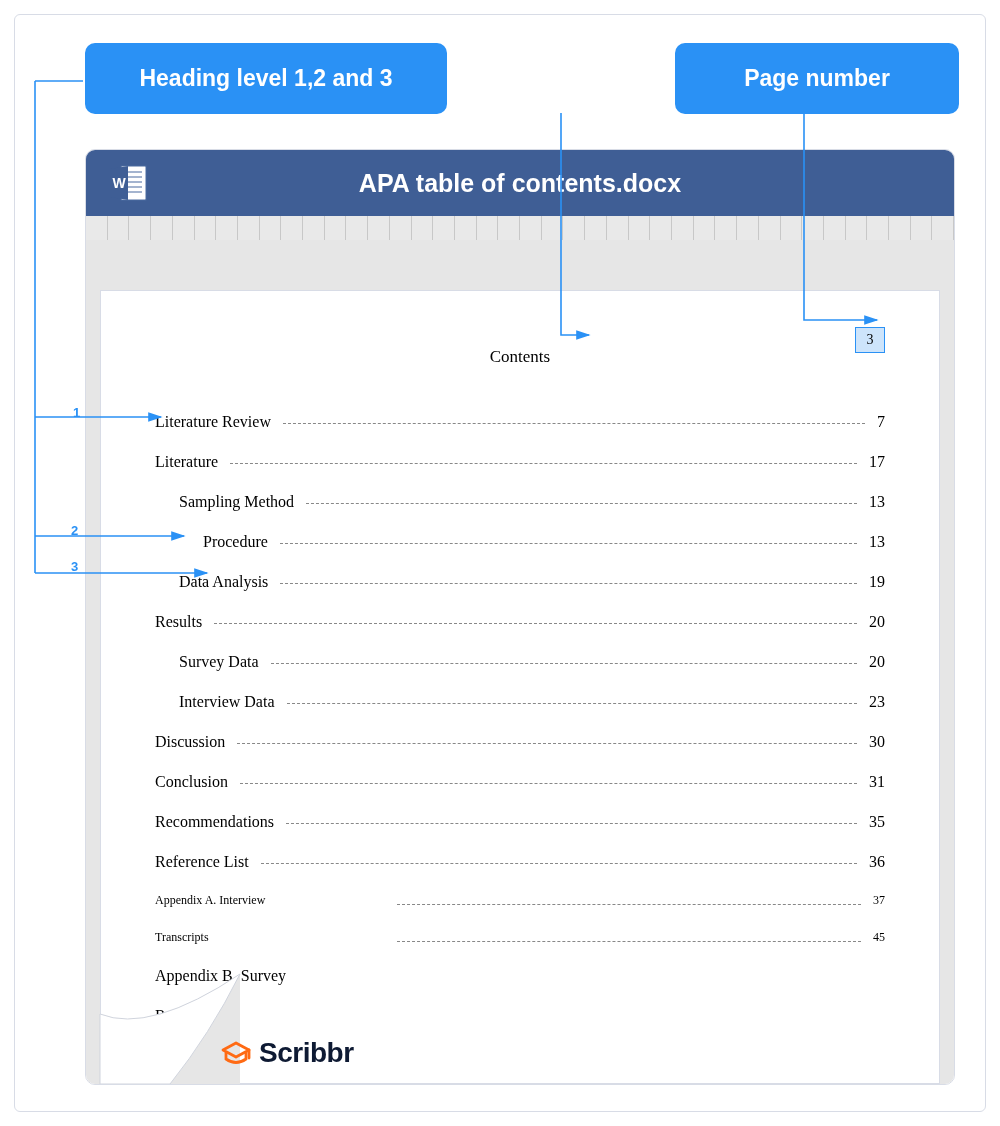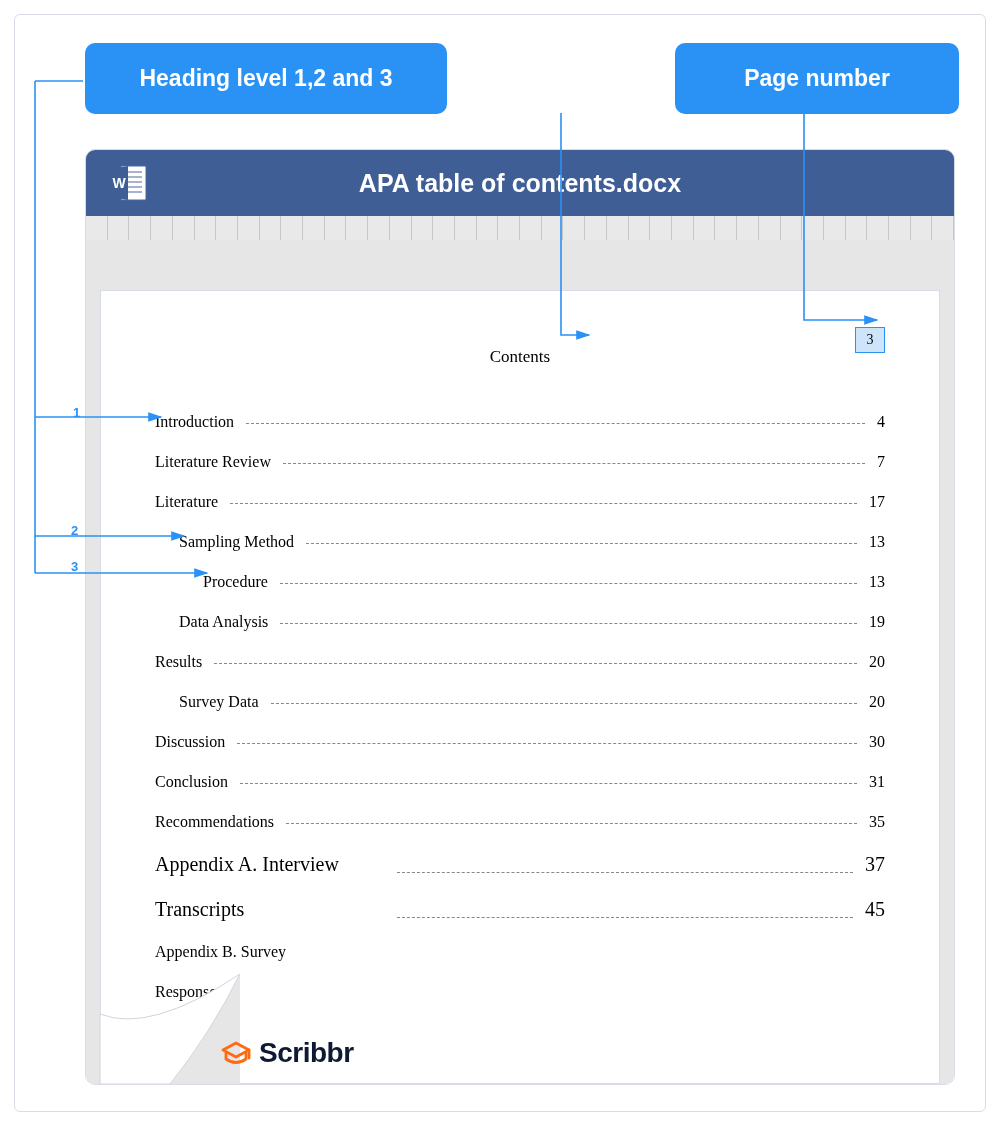--- a/index.html
+++ b/index.html
@@ -115,21 +115,21 @@
     position: relative;
     top: -3px;
   }
   .toc-page { flex: 0 0 auto; padding-left: 6px; }
   .lvl-1 { padding-left: 0; }
   .lvl-2 { padding-left: 24px; }
   .lvl-3 { padding-left: 48px; }
 
   .toc-row-noleader {
     display: flex;
-    font-size: 20px;
+    font-size: 12px;
     margin-bottom: 22px;
   }
   .toc-row-noleader .toc-label { flex: 0 0 236px; }
   .toc-row-noleader .toc-leader { flex: 1; }
   .toc-row-noleader .toc-page { flex: 0 0 auto; }
 
   .toc-row-plain { font-size: 16px; margin-bottom: 22px; }
 
   
   .page-curl {
@@ -263,25 +263,20 @@
         <div class="ruler-tick"></div>
         <div class="ruler-tick"></div>
         <div class="ruler-tick"></div>
       </div>
     <div class="doc-canvas">
       <div class="page">
         <div class="page-number-box">3</div>
         <div class="contents-heading">Contents</div>
         <div id="toc-container">
             <div class="toc-row lvl-1">
-              <span class="toc-label">Introduction</span>
-              <span class="toc-leader"></span>
-              <span class="toc-page">4</span>
-            </div>
-            <div class="toc-row lvl-1">
               <span class="toc-label">Literature Review</span>
               <span class="toc-leader"></span>
               <span class="toc-page">7</span>
             </div>
             <div class="toc-row lvl-1">
               <span class="toc-label">Literature</span>
               <span class="toc-leader"></span>
               <span class="toc-page">17</span>
             </div>
             <div class="toc-row lvl-2">
@@ -302,34 +297,44 @@
             <div class="toc-row lvl-1">
               <span class="toc-label">Results</span>
               <span class="toc-leader"></span>
               <span class="toc-page">20</span>
             </div>
             <div class="toc-row lvl-2">
               <span class="toc-label">Survey Data</span>
               <span class="toc-leader"></span>
               <span class="toc-page">20</span>
             </div>
+            <div class="toc-row lvl-2">
+              <span class="toc-label">Interview Data</span>
+              <span class="toc-leader"></span>
+              <span class="toc-page">23</span>
+            </div>
             <div class="toc-row lvl-1">
               <span class="toc-label">Discussion</span>
               <span class="toc-leader"></span>
               <span class="toc-page">30</span>
             </div>
             <div class="toc-row lvl-1">
               <span class="toc-label">Conclusion</span>
               <span class="toc-leader"></span>
               <span class="toc-page">31</span>
             </div>
             <div class="toc-row lvl-1">
               <span class="toc-label">Recommendations</span>
               <span class="toc-leader"></span>
               <span class="toc-page">35</span>
+            </div>
+            <div class="toc-row lvl-1">
+              <span class="toc-label">Reference List</span>
+              <span class="toc-leader"></span>
+              <span class="toc-page">36</span>
             </div>
             <div class="toc-row-noleader lvl-1">
               <span class="toc-label">Appendix A. Interview</span>
               <span class="toc-leader"></span>
               <span class="toc-page">37</span>
             </div>
             <div class="toc-row-noleader lvl-1">
               <span class="toc-label">Transcripts</span>
               <span class="toc-leader"></span>
               <span class="toc-page">45</span>

